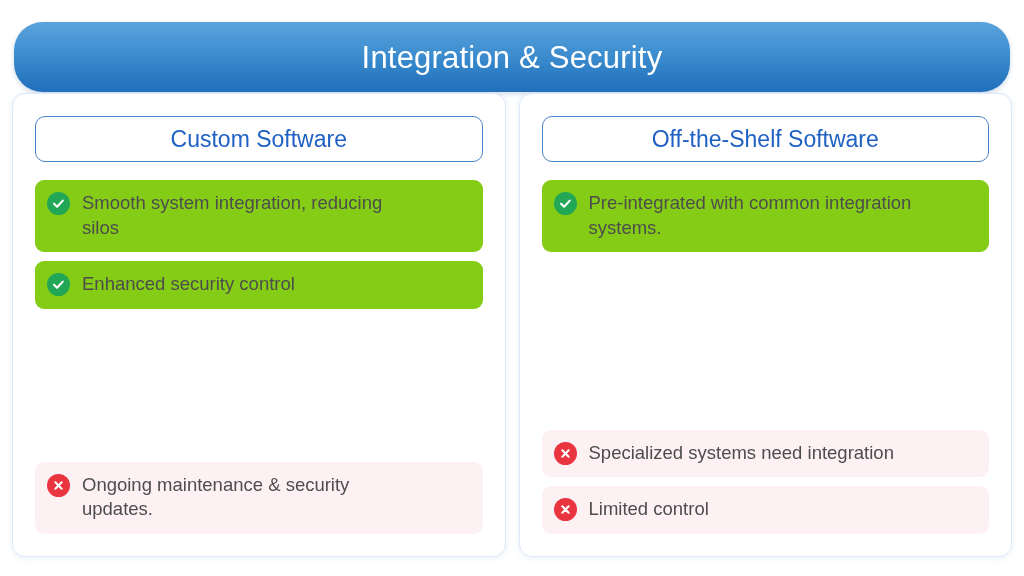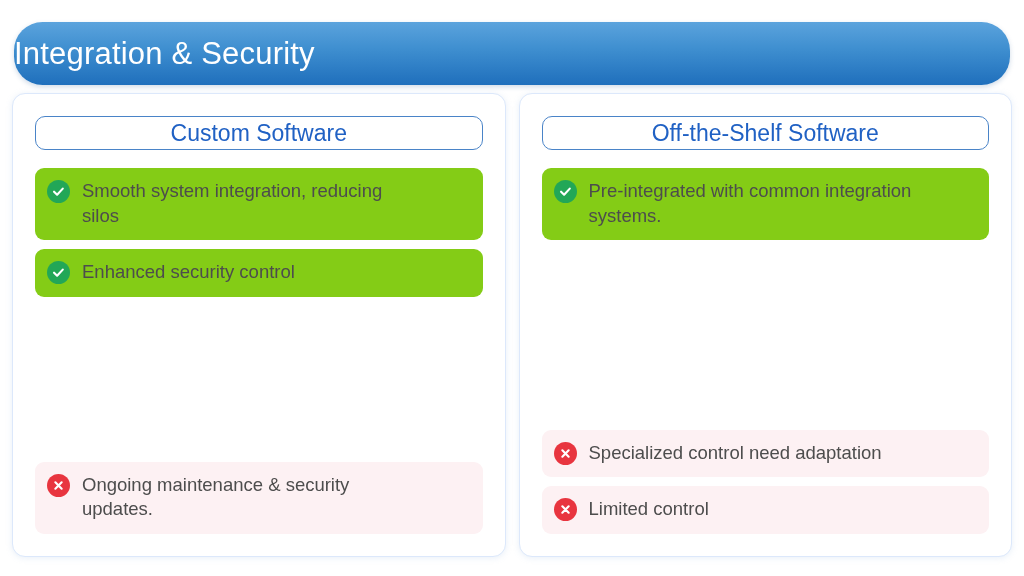--- a/index.html
+++ b/index.html
@@ -18,27 +18,27 @@
     height: 576px;
     background: #ffffff;
   }
 
   
   .header-banner {
     position: absolute;
     left: 14px;
     top: 22px;
     width: 996px;
-    height: 63px;
+    height: 70px;
     border-radius: 28.5px;
     background: linear-gradient(180deg, #5ba3dd 0%, #3f8fd0 42%, #1f6fbc 100%);
     box-shadow: 0 2px 5px rgba(40, 90, 150, 0.22);
     display: flex;
     align-items: center;
-    justify-content: flex-start;
+    justify-content: center;
   }
 
   .header-title {
     color: #ffffff;
     font-size: 31px;
     font-weight: 400;
     letter-spacing: 0.2px;
     line-height: 1;
     white-space: nowrap;
   }
@@ -61,21 +61,21 @@
     border: 1.5px solid #dce8fb;
     border-radius: 13px;
     box-shadow: 0 1px 6px rgba(150, 180, 225, 0.22);
     padding: 22px 22px 0 22px;
     display: flex;
     flex-direction: column;
   }
 
   
   .card-title-pill {
-    height: 34px;
+    height: 46px;
     border: 1.4px solid #4a84c8;
     border-radius: 10px;
     background: #ffffff;
     display: flex;
     align-items: center;
     justify-content: center;
     margin-bottom: 18px;
     flex: 0 0 auto;
   }
 
@@ -229,21 +229,21 @@
         <div class="group-spacer"></div>
 
         <div class="feature-group cons">
 
           <div class="feature-row con">
             <span class="status-icon cross">
               <svg width="13" height="13" viewBox="0 0 14 14" aria-hidden="true">
                 <path d="M3.6 3.6 L10.4 10.4 M10.4 3.6 L3.6 10.4" fill="none" stroke="#ffffff" stroke-width="2.3" stroke-linecap="round"></path>
               </svg>
             </span>
-            <span class="feature-text">Specialized control need adaptation</span>
+            <span class="feature-text">Specialized systems need integration</span>
           </div>
 
           <div class="feature-row con">
             <span class="status-icon cross">
               <svg width="13" height="13" viewBox="0 0 14 14" aria-hidden="true">
                 <path d="M3.6 3.6 L10.4 10.4 M10.4 3.6 L3.6 10.4" fill="none" stroke="#ffffff" stroke-width="2.3" stroke-linecap="round"></path>
               </svg>
             </span>
             <span class="feature-text">Limited control</span>
           </div>

